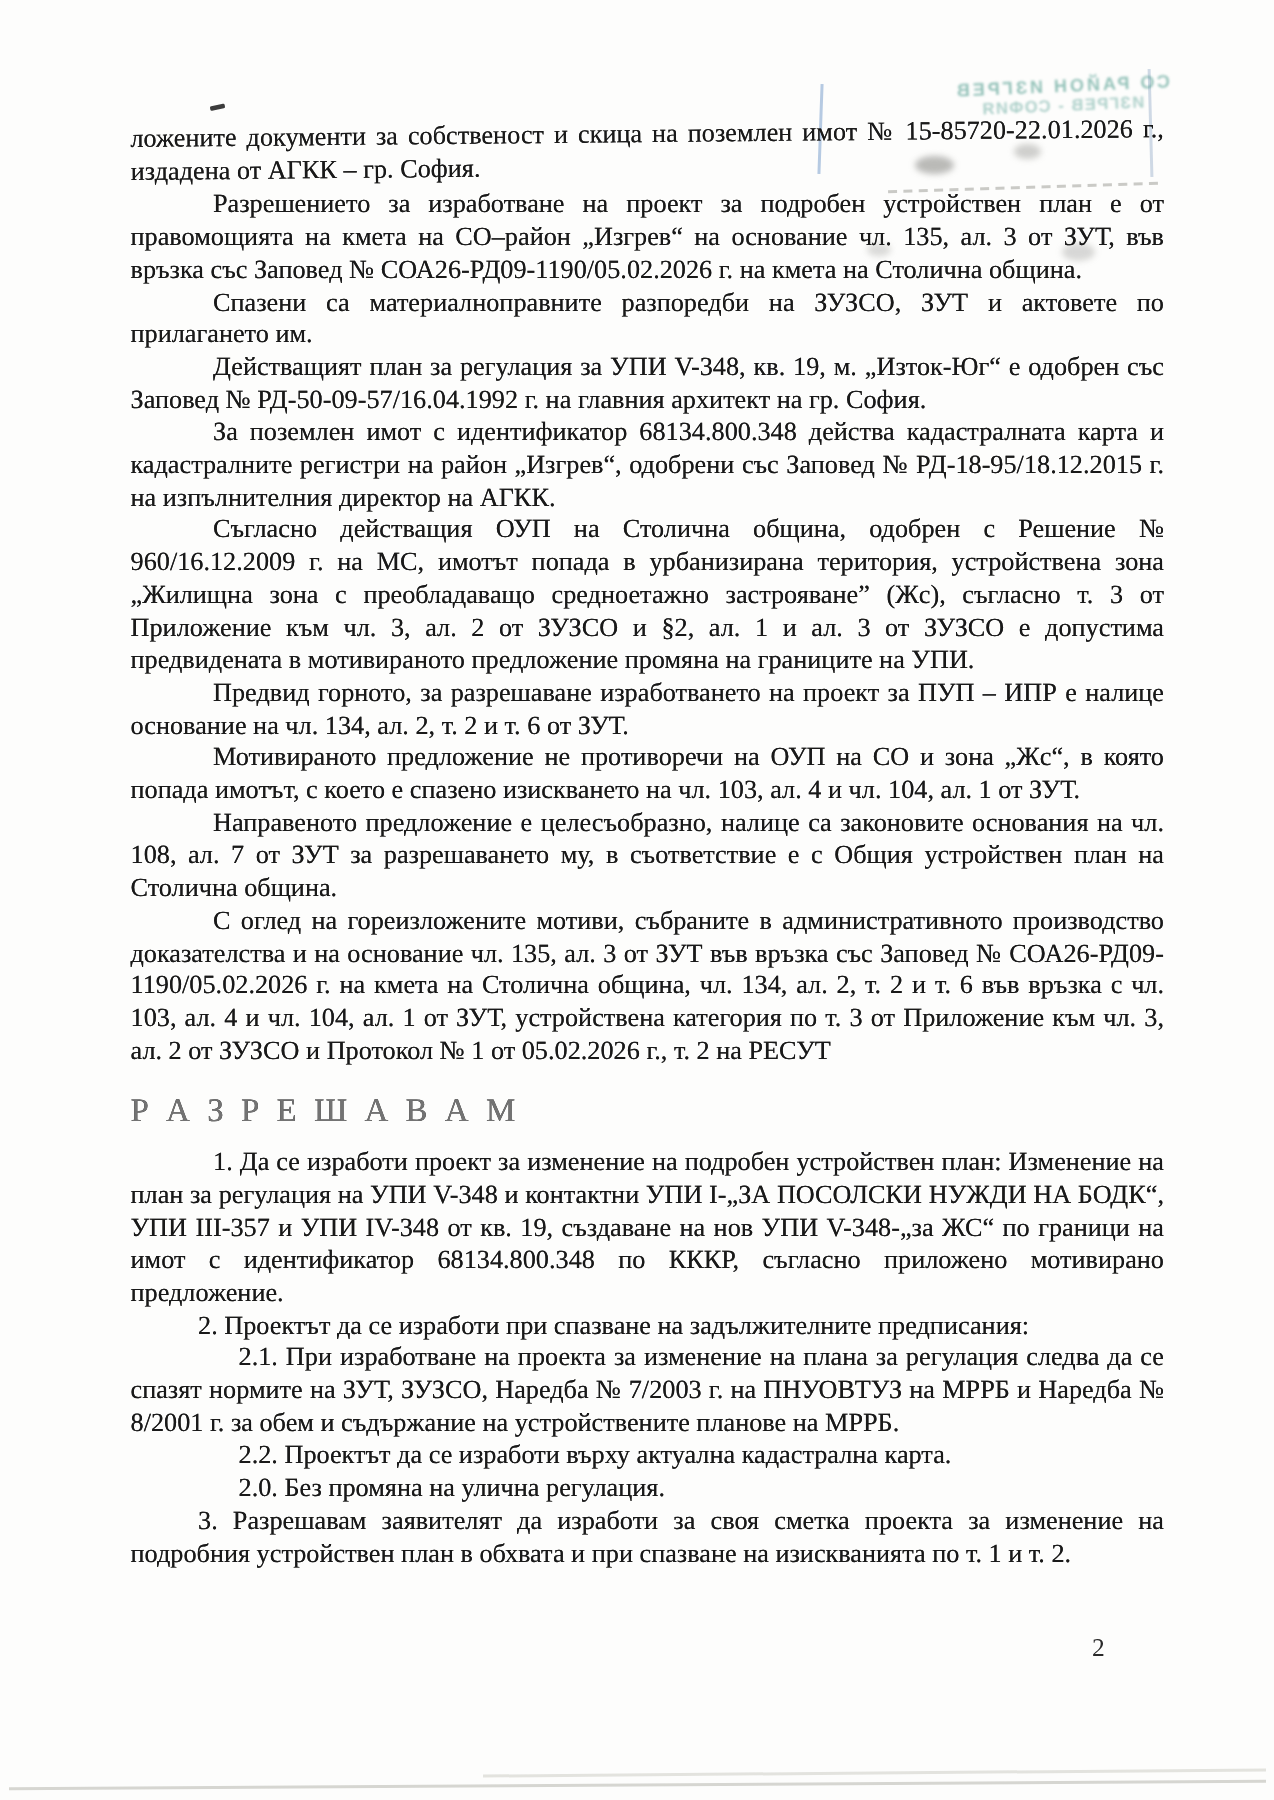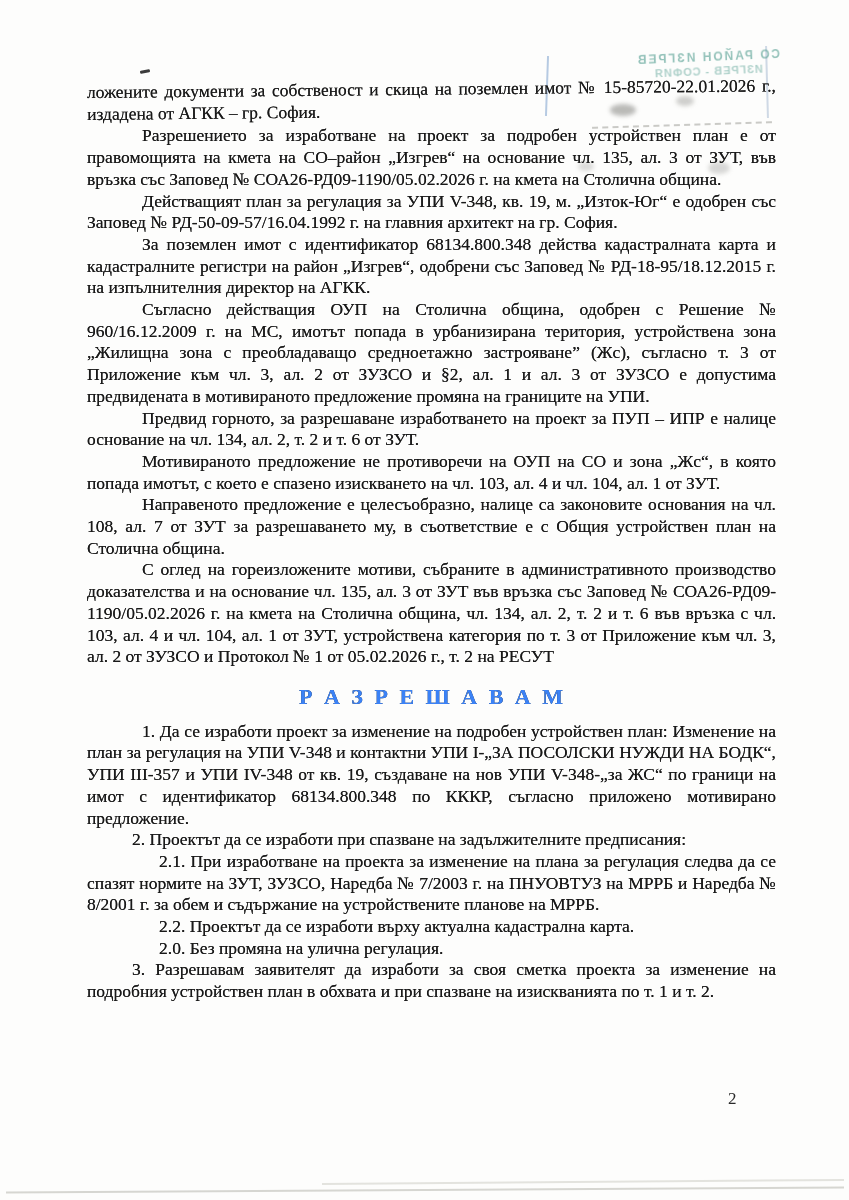--- a/index.html
+++ b/index.html
@@ -19,22 +19,21 @@
     text-shadow:0 0 .35px rgba(20,20,20,.85);
   }
   .para{margin:0;}
   .flush{text-indent:0;}
   .ind{text-indent:55px;}
   .item{text-indent:45px;}
   .sub{text-indent:72px;}
   .tilt{transform:rotate(-0.55deg);transform-origin:left center;}
   .heading{
     margin:18px 0 13px 0;
-    text-align:center;
-    font-size:22px;font-weight:bold;color:#3b82f6;
+    font-size:22px;font-weight:normal;color:#737373;
     letter-spacing:1px;word-spacing:4px;
     text-shadow:0 0 .4px rgba(10,10,10,.9);
   }
   .page-number{
     position:absolute;left:728px;top:1089px;
     font-size:17px;color:#2a2a2a;letter-spacing:1px;
   }
   
   .stamp{position:absolute;left:558px;top:44px;width:236px;height:175px;pointer-events:none;}
   .stamp-bleed{
@@ -91,20 +90,21 @@
     <div class="smudge smudge-d"></div>
     <div class="stamp-dashline"></div>
   </div>
 
   <div class="corner-dash"></div>
 
   <div class="textblock">
     <div id="motives-section">
         <p class="para flush tilt">ложените документи за собственост и скица на поземлен имот № 15-85720-22.01.2026 г., издадена от АГКК – гр. София.</p>
         <p class="para ind">Разрешението за изработване на проект за подробен устройствен план е от правомощията на кмета на СО–район „Изгрев“ на основание чл. 135, ал. 3 от ЗУТ, във връзка със Заповед № СОА26-РД09-1190/05.02.2026 г. на кмета на Столична община.</p>
+        <p class="para ind">Спазени са материалноправните разпоредби на ЗУЗСО, ЗУТ и актовете по прилагането им.</p>
         <p class="para ind">Действащият план за регулация за УПИ V-348, кв. 19, м. „Изток-Юг“ е одобрен със Заповед № РД-50-09-57/16.04.1992 г. на главния архитект на гр. София.</p>
         <p class="para ind">За поземлен имот с идентификатор 68134.800.348 действа кадастралната карта и кадастралните регистри на район „Изгрев“, одобрени със Заповед № РД-18-95/18.12.2015 г. на изпълнителния директор на АГКК.</p>
         <p class="para ind">Съгласно действащия ОУП на Столична община, одобрен с Решение № 960/16.12.2009 г. на МС, имотът попада в урбанизирана територия, устройствена зона „Жилищна зона с преобладаващо средноетажно застрояване” (Жс), съгласно т. 3 от Приложение към чл. 3, ал. 2 от ЗУЗСО и §2, ал. 1 и ал. 3 от ЗУЗСО е допустима предвидената в мотивираното предложение промяна на границите на УПИ.</p>
         <p class="para ind">Предвид горното, за разрешаване изработването на проект за ПУП – ИПР е налице основание на чл. 134, ал. 2, т. 2 и т. 6 от ЗУТ.</p>
         <p class="para ind">Мотивираното предложение не противоречи на ОУП на СО и зона „Жс“, в която попада имотът, с което е спазено изискването на чл. 103, ал. 4 и чл. 104, ал. 1 от ЗУТ.</p>
         <p class="para ind">Направеното предложение е целесъобразно, налице са законовите основания на чл. 108, ал. 7 от ЗУТ за разрешаването му, в съответствие е с Общия устройствен план на Столична община.</p>
         <p class="para ind">С оглед на гореизложените мотиви, събраните в административното производство доказателства и на основание чл. 135, ал. 3 от ЗУТ във връзка със Заповед № СОА26-РД09-1190/05.02.2026 г. на кмета на Столична община, чл. 134, ал. 2, т. 2 и  т. 6 във връзка с чл. 103, ал. 4 и чл. 104, ал. 1 от ЗУТ, устройствена категория по т. 3 от Приложение към чл. 3, ал. 2 от ЗУЗСО и Протокол № 1 от 05.02.2026 г., т. 2 на РЕСУТ</p>
       </div>
     <h1 class="heading">Р А З Р Е Ш А В А М</h1>
     <div id="decree-section">

